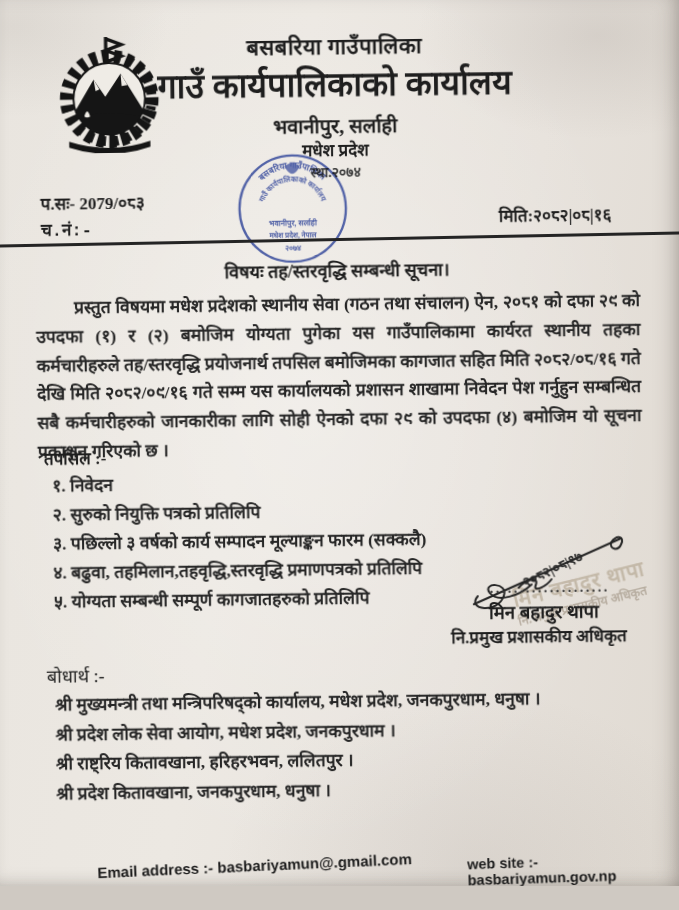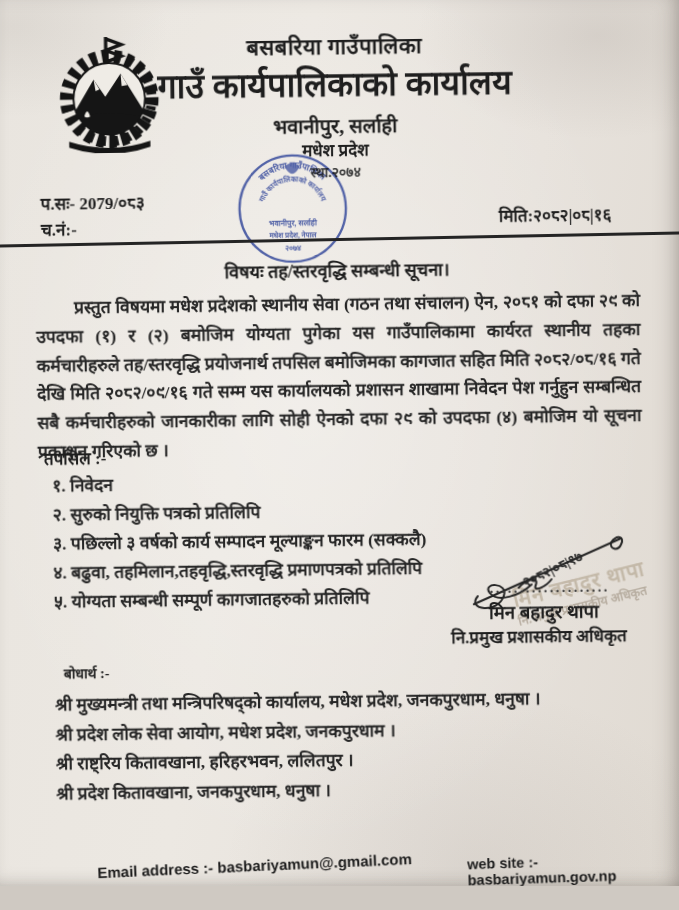--- a/index.html
+++ b/index.html
@@ -27,21 +27,21 @@
   .title-muni{top:30px;font-size:22px;font-weight:bold;letter-spacing:.5px;}
   .title-office{top:60px;font-size:34px;font-weight:bold;}
   .title-addr{top:112px;font-size:20px;font-weight:bold;}
   .title-prov{top:138px;font-size:17px;font-weight:bold;}
   .title-estd{top:162px;font-size:14px;font-weight:bold;color:#3a3a3a;}
 
   .logo{left:56px;top:30px;width:116px;height:120px;}
 
   .refline{left:44px;font-size:17px;font-weight:bold;}
   .ref1{top:188px;}
-  .ref2{top:214px;}
+  .ref2{top:214px;font-family:Liberation Mono, monospace;}
   .dateline{left:502px;top:206px;font-size:17px;font-weight:bold;white-space:nowrap;}
 
   .round-stamp{left:238px;top:150px;width:116px;height:116px;opacity:.88;mix-blend-mode:multiply;}
 
   .divider{left:-6px;top:238px;width:700px;height:3px;background:#242424;transform:rotate(-0.35deg);}
 
   .subject{top:258px;font-size:18px;font-weight:bold;}
 
   .bodytext{left:38px;top:290px;width:604px;font-size:17.5px;line-height:28.8px;
     text-align:justify;text-indent:38px;font-weight:bold;color:#262626;}
@@ -52,21 +52,21 @@
 
   .sig-svg{left:462px;top:532px;width:212px;height:86px;}
   .sig-dots{left:488px;top:583px;font-size:14px;letter-spacing:2.5px;color:#3a3a3a;font-weight:bold;}
   .sig-name{left:487px;top:601px;font-size:18.5px;font-weight:bold;}
   .sig-title{left:449px;top:627px;font-size:17px;font-weight:bold;white-space:nowrap;}
   .ink-stamp{left:508px;top:588px;width:240px;transform:rotate(-13deg);transform-origin:0 0;
     color:#b0a493;opacity:.75;font-weight:bold;pointer-events:none;}
   .ink-stamp .l1{font-size:21px;letter-spacing:1px;white-space:nowrap;color:#b9ac99;}
   .ink-stamp .l2{font-size:12.5px;white-space:nowrap;color:#a89d8e;}
 
-  .bodh-h{left:61px;top:660px;font-size:14px;font-weight:bold;}
+  .bodh-h{left:44px;top:660px;font-size:18px;font-weight:normal;}
   .bodh-list{left:52px;top:687px;margin:0;padding:0;list-style:none;
     font-size:17.5px;line-height:29.6px;font-weight:bold;color:#262626;}
 
   .footer-email{left:92px;top:856px;font-size:15px;font-weight:bold;
     font-family:"Liberation Sans","DejaVu Sans",sans-serif;transform:rotate(-1.8deg);color:#1c1c1c;}
   .footer-web{left:462px;top:856px;font-size:14.5px;font-weight:bold;
     font-family:"Liberation Sans","DejaVu Sans",sans-serif;transform:rotate(-1deg);color:#1c1c1c;}
 </style>
 </head>
 <body>

